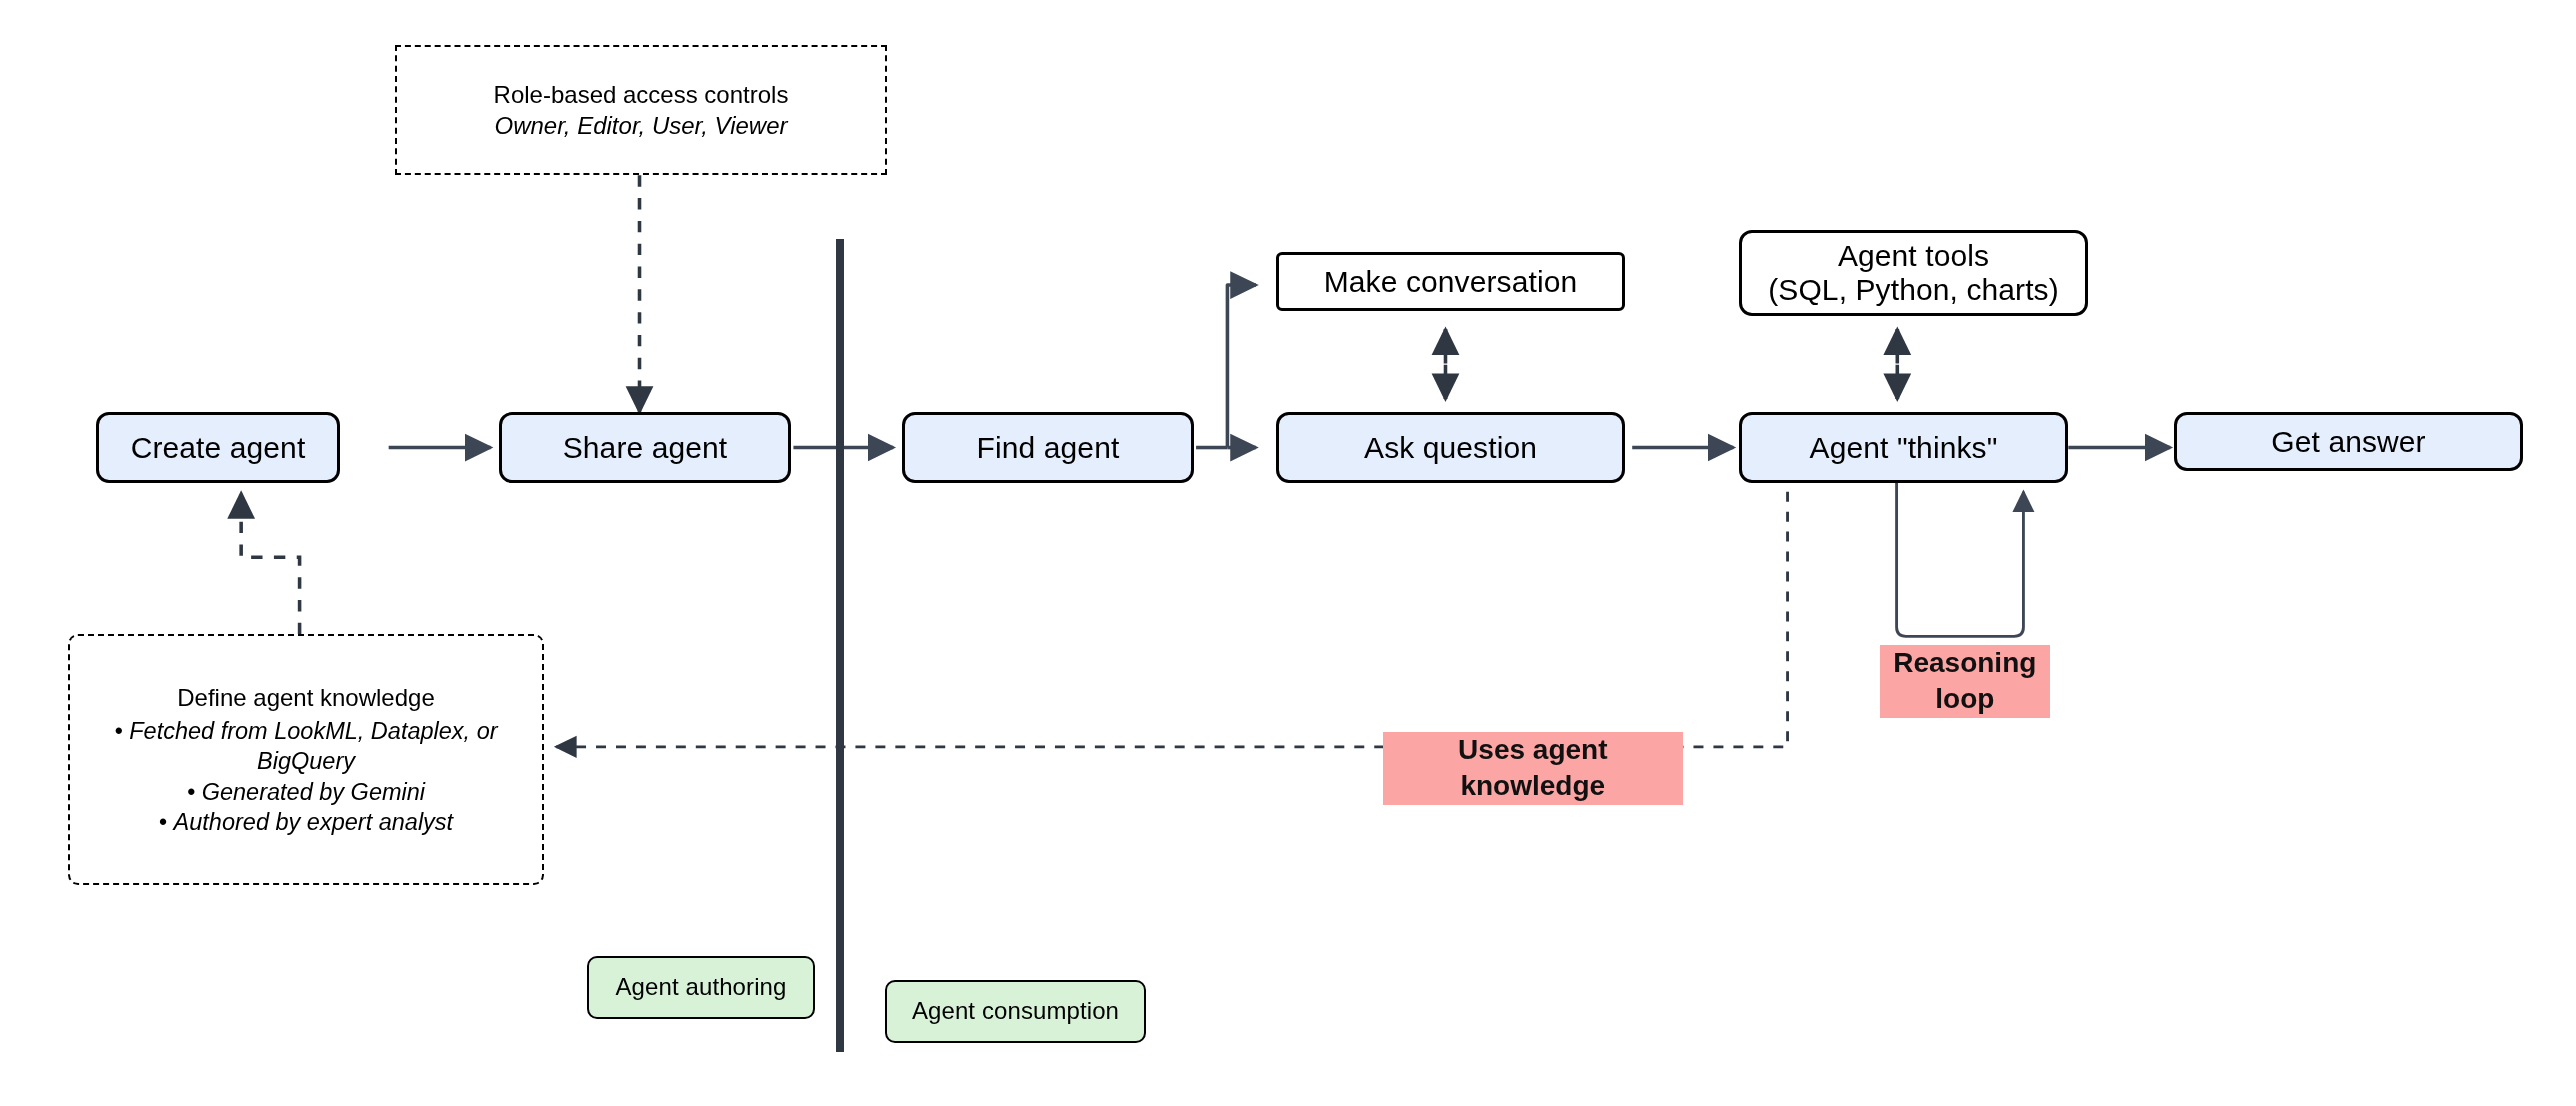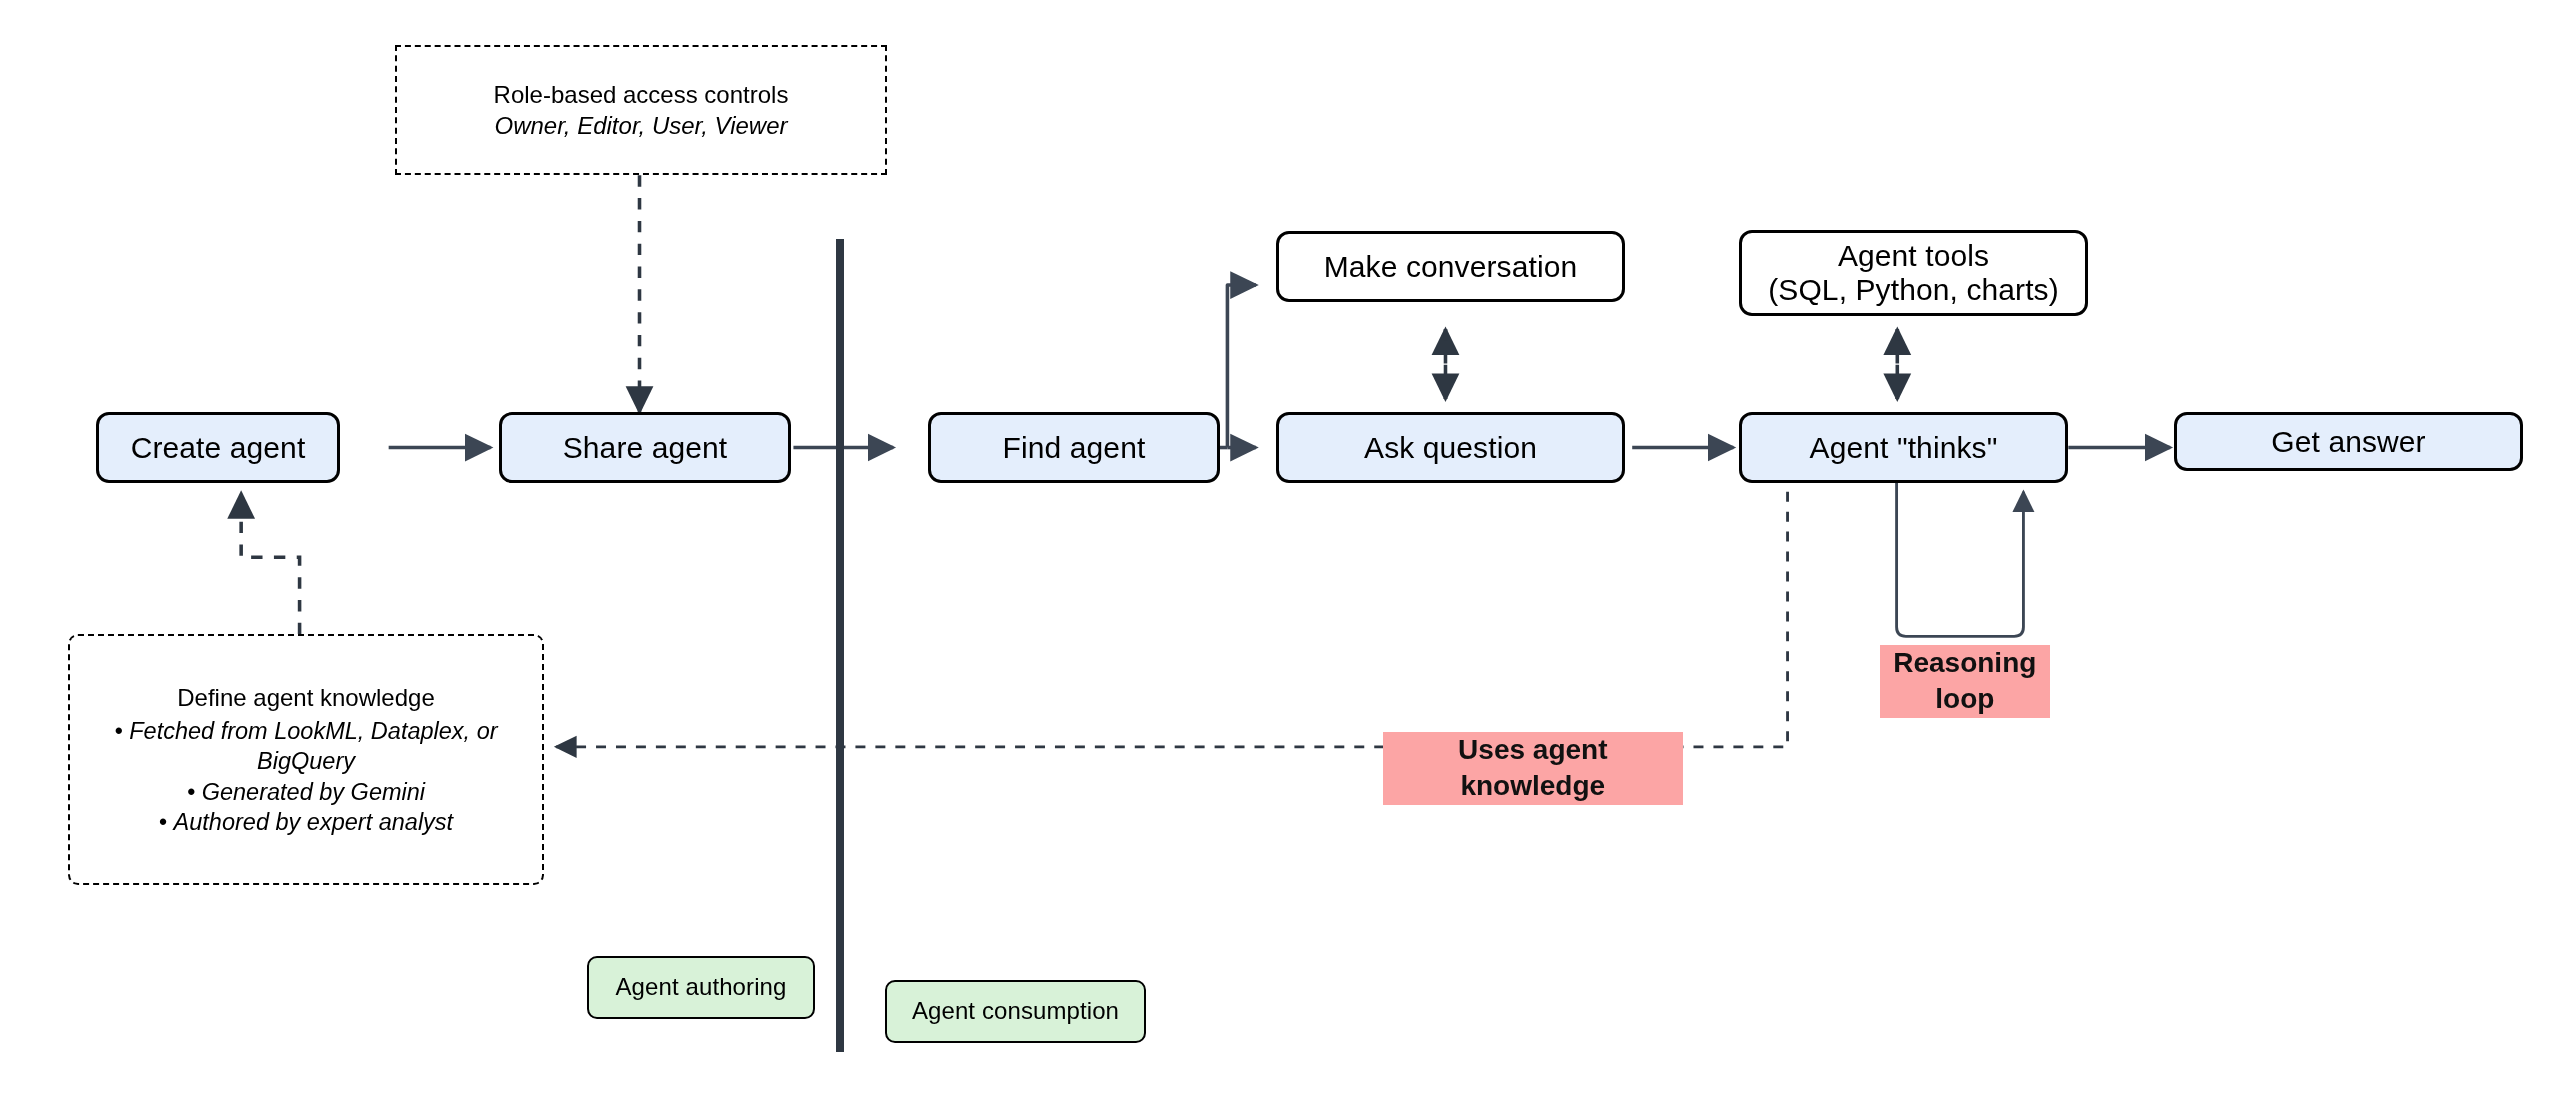--- a/index.html
+++ b/index.html
@@ -182,25 +182,25 @@
   </div>
 
   <div class="node blue" style="left:96px; top:412px; width:244px; height:71px;">
     <span>Create agent</span>
   </div>
 
   <div class="node blue" style="left:499px; top:412px; width:292px; height:71px;">
     <span>Share agent</span>
   </div>
 
-  <div class="node blue" style="left:928px; top:412px; width:292px; height:71px;">
+  <div class="node blue" style="left:902px; top:412px; width:292px; height:71px;">
     <span>Find agent</span>
   </div>
 
-  <div class="node white" style="left:1276px; top:231px; width:349px; height:71px;">
+  <div class="node white" style="left:1276px; top:252px; width:349px; height:59px;border-radius:6px;">
     <span>Make conversation</span>
   </div>
 
   <div class="node blue" style="left:1276px; top:412px; width:349px; height:71px;">
     <span>Ask question</span>
   </div>
 
   <div class="node white" style="left:1739px; top:230px; width:349px; height:86px; flex-direction:column; line-height:1.12;">
     <span>Agent tools</span>
     <span>(SQL, Python, charts)</span>

